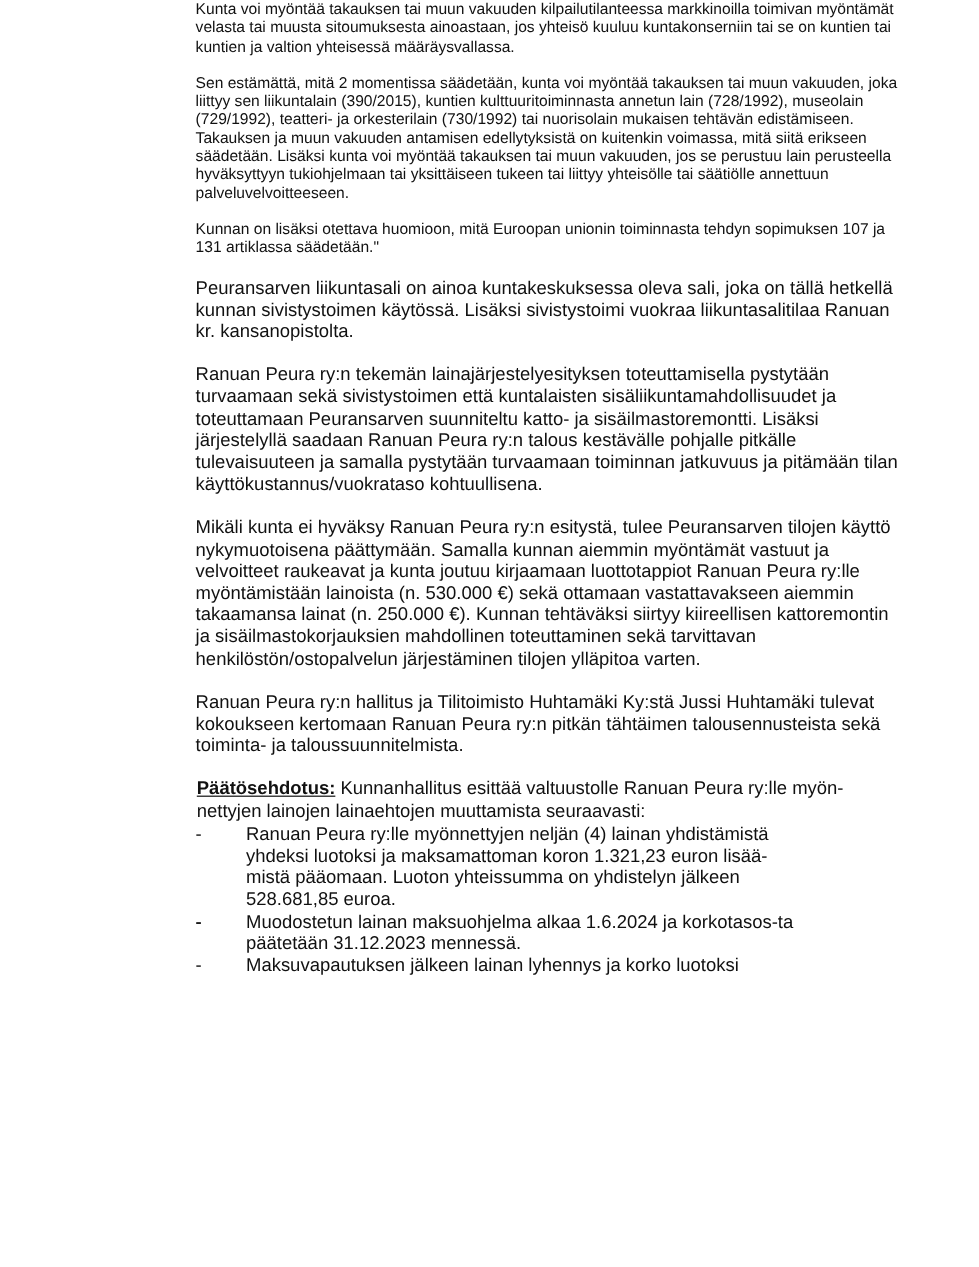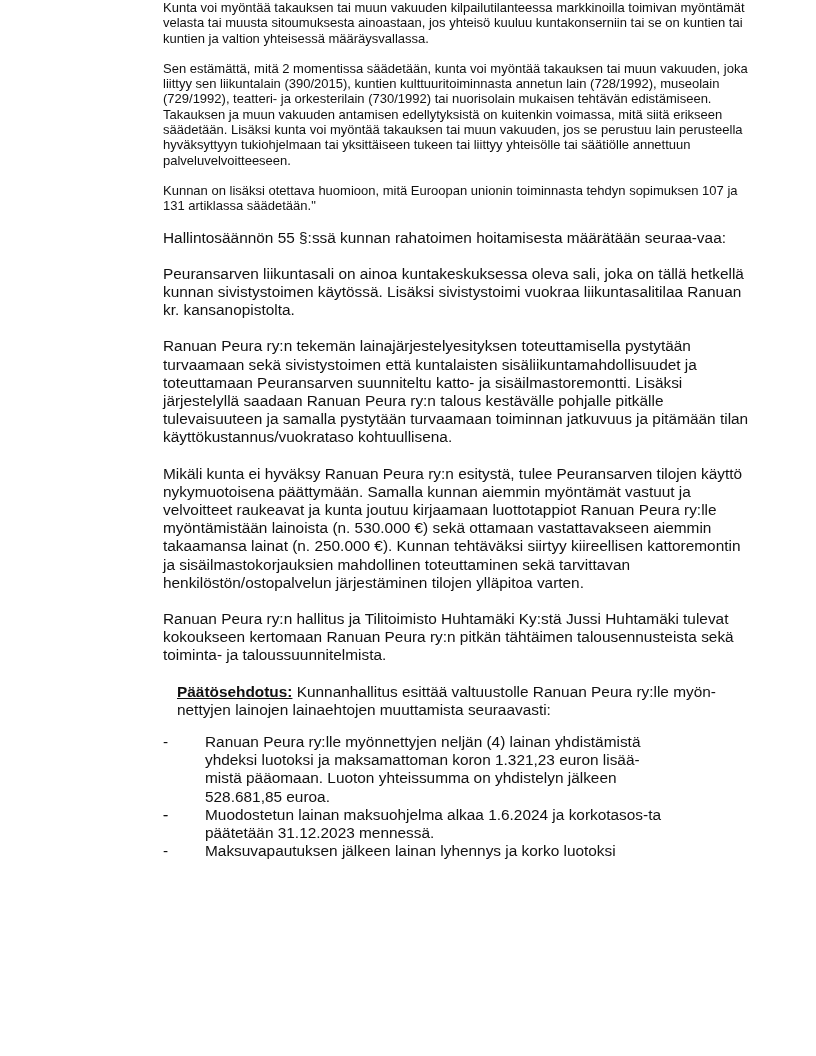--- a/index.html
+++ b/index.html
@@ -21,29 +21,28 @@
 
 <div class="page">
   <div class="small">
     <p>Kunta voi myöntää takauksen tai muun vakuuden kilpailutilanteessa markkinoilla toimivan myöntämät velasta tai muusta sitoumuksesta ainoastaan, jos yhteisö kuuluu kuntakonserniin tai se on kuntien tai kuntien ja valtion yhteisessä määräysvallassa.</p>
     <p>Sen estämättä, mitä 2 momentissa säädetään, kunta voi myöntää takauksen tai muun vakuuden, joka liittyy sen liikuntalain (390/2015), kuntien kulttuuritoiminnasta annetun lain (728/1992), museolain (729/1992), teatteri- ja orkesterilain (730/1992) tai nuorisolain mukaisen tehtävän edistämiseen. Takauksen ja muun vakuuden antamisen edellytyksistä on kuitenkin voimassa, mitä siitä erikseen säädetään. Lisäksi kunta voi myöntää takauksen tai muun vakuuden, jos se perustuu lain perusteella hyväksyttyyn tukiohjelmaan tai yksittäiseen tukeen tai liittyy yhteisölle tai säätiölle annettuun palveluvelvoitteeseen.</p>
     <p>Kunnan on lisäksi otettava huomioon, mitä Euroopan unionin toiminnasta tehdyn sopimuksen 107 ja 131 artiklassa säädetään."</p>
   </div>
 
   <div class="big">
     <div class="quote-block" style="margin-bottom:18px">
-      <p>Hallintosäännön 55 §:ssä kunnan rahatoimen hoitamisesta määrätään seuraa-vaa:</p>
     </div>
     <p>Peuransarven liikuntasali on ainoa kuntakeskuksessa oleva sali, joka on tällä hetkellä kunnan sivistystoimen käytössä. Lisäksi sivistystoimi vuokraa liikuntasalitilaa Ranuan kr. kansanopistolta.</p>
     <p>Ranuan Peura ry:n tekemän lainajärjestelyesityksen toteuttamisella pystytään turvaamaan sekä sivistystoimen että kuntalaisten sisäliikuntamahdollisuudet ja toteuttamaan Peuransarven suunniteltu katto- ja sisäilmastoremontti. Lisäksi järjestelyllä saadaan Ranuan Peura ry:n talous kestävälle pohjalle pitkälle tulevaisuuteen ja samalla pystytään turvaamaan toiminnan jatkuvuus ja pitämään tilan käyttökustannus/vuokrataso kohtuullisena.</p>
     <p>Mikäli kunta ei hyväksy Ranuan Peura ry:n esitystä, tulee Peuransarven tilojen käyttö nykymuotoisena päättymään. Samalla kunnan aiemmin myöntämät vastuut ja velvoitteet raukeavat ja kunta joutuu kirjaamaan luottotappiot Ranuan Peura ry:lle myöntämistään lainoista (n. 530.000 €) sekä ottamaan vastattavakseen aiemmin takaamansa lainat (n. 250.000 €). Kunnan tehtäväksi siirtyy kiireellisen kattoremontin ja sisäilmastokorjauksien mahdollinen toteuttaminen sekä tarvittavan henkilöstön/ostopalvelun järjestäminen tilojen ylläpitoa varten.</p>
     <p>Ranuan Peura ry:n hallitus ja Tilitoimisto Huhtamäki Ky:stä Jussi Huhtamäki tulevat kokoukseen kertomaan Ranuan Peura ry:n pitkän tähtäimen talousennusteista sekä toiminta- ja taloussuunnitelmista.</p>
 
     <div>
-      <div style="margin:14px">
+      <div style="margin:1px">
         <span class="heading-label">Päätösehdotus:</span><span> Kunnanhallitus esittää valtuustolle Ranuan Peura ry:lle myön-nettyjen lainojen lainaehtojen muuttamista seuraavasti:</span>
       </div>
       <ul class="proposal">
         <li><span class="dash">-</span><span>Ranuan Peura ry:lle myönnettyjen neljän (4) lainan yhdistämistä yhdeksi luotoksi ja maksamattoman koron 1.321,23 euron lisää-mistä pääomaan. Luoton yhteissumma on yhdistelyn jälkeen 528.681,85 euroa.</span></li>
         <li><span class="dash">-</span></li>
         <li><span class="dash">-</span><span>Muodostetun lainan maksuohjelma alkaa 1.6.2024 ja korkotasos-ta päätetään 31.12.2023 mennessä.</span></li>
         <li><span class="dash">-</span><span>Maksuvapautuksen jälkeen lainan lyhennys ja korko luotoksi</span></li>
       </ul>
     </div>
   </div>

